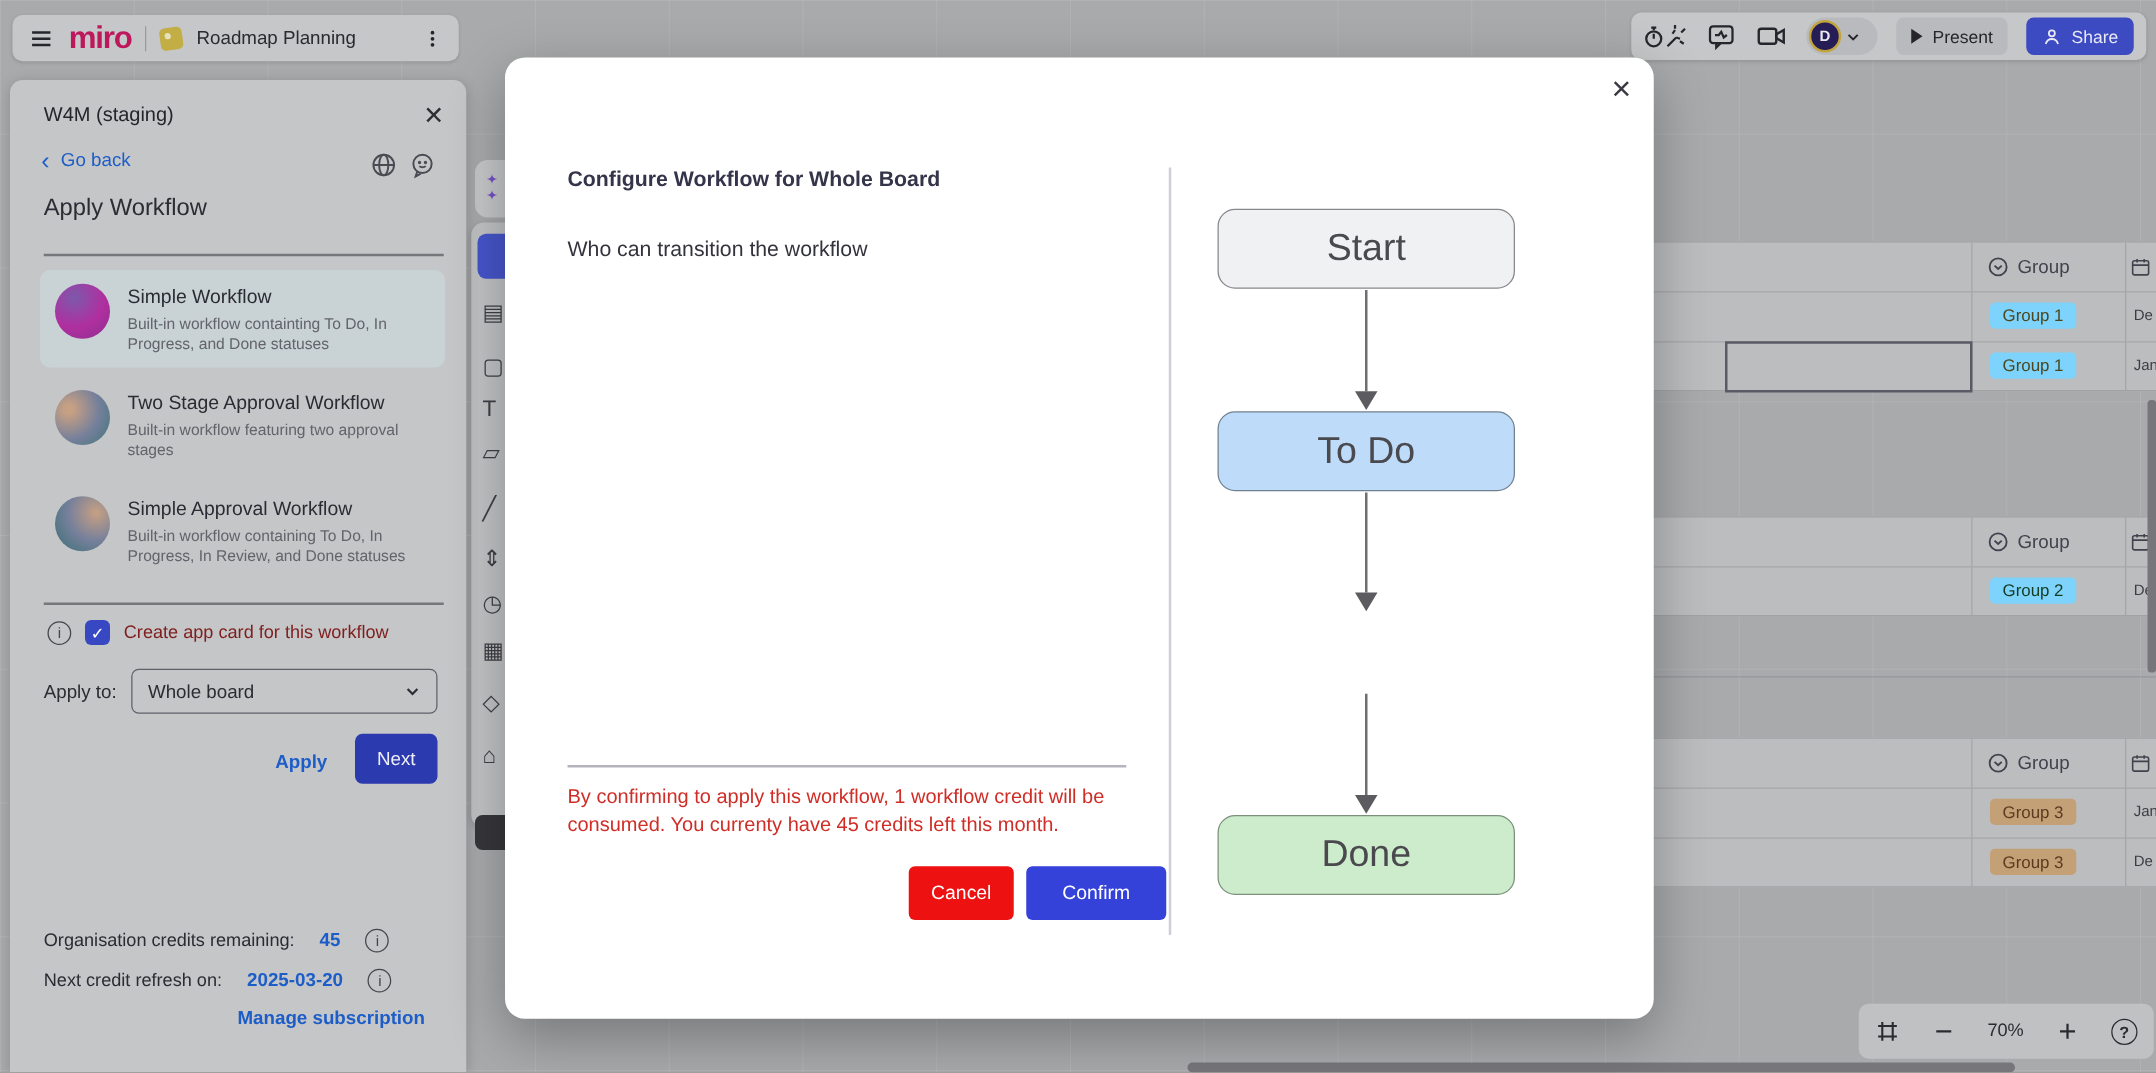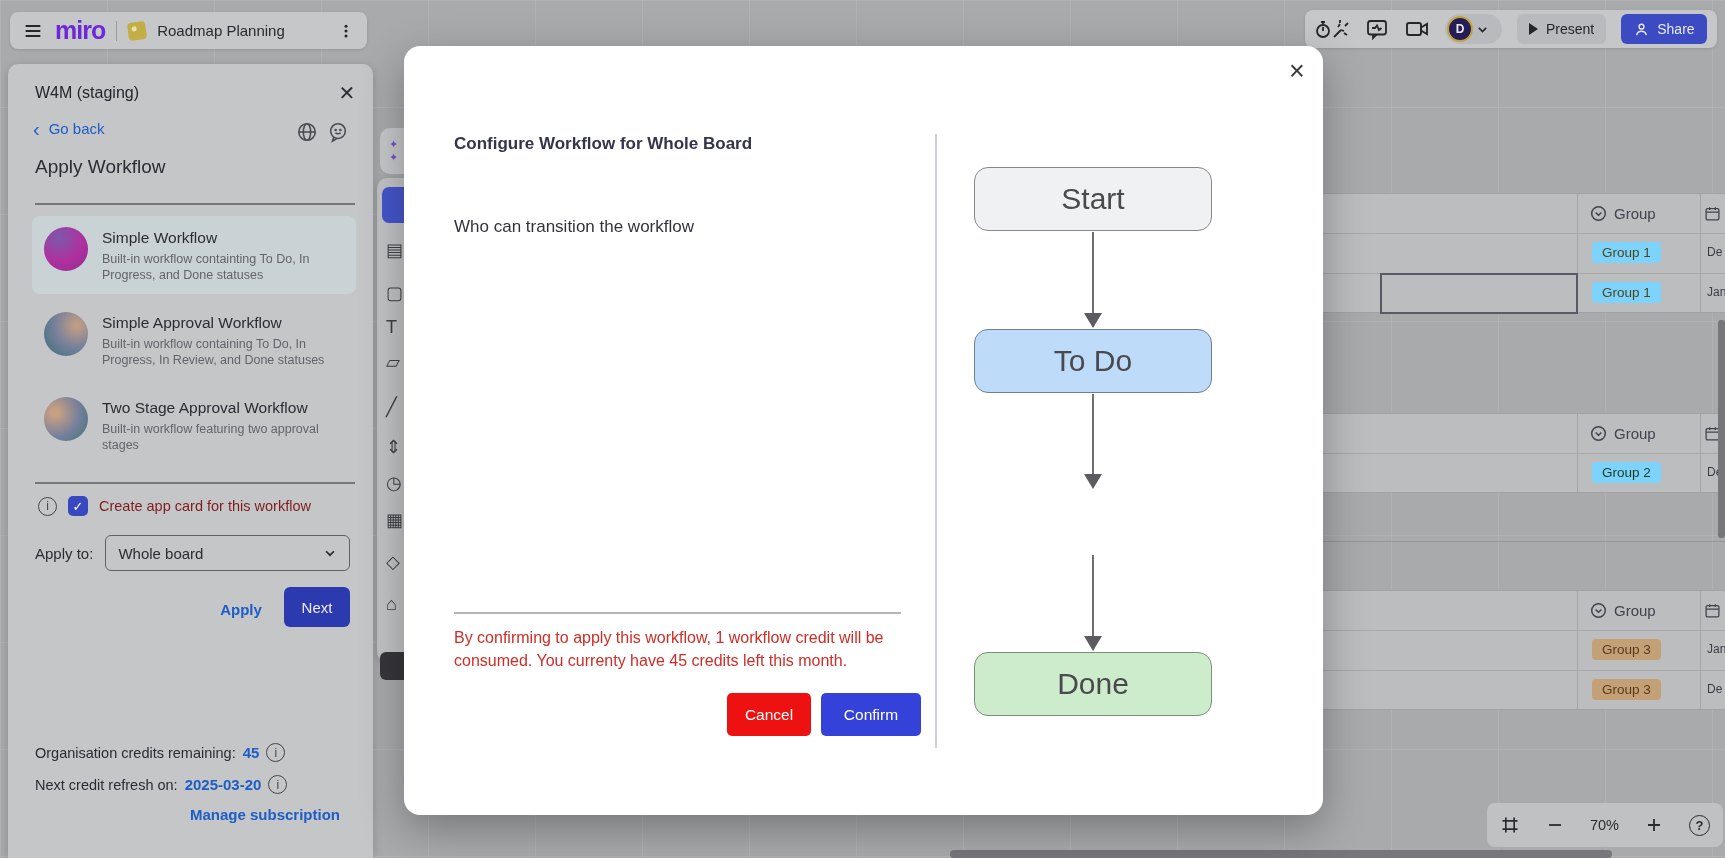--- a/index.html
+++ b/index.html
@@ -13,21 +13,21 @@
     background-size:107px 107px;
   }
   .abs{position:absolute;}
   .flex{display:flex;align-items:center;}
   button{border:none;cursor:pointer;font-family:inherit;}
   svg{display:block;}
 
   
   .island{position:absolute;background:#c6c7c9;border-radius:8px;box-shadow:0 1px 3px rgba(0,0,0,.12);display:flex;align-items:center;}
   #island-left{left:10px;top:12px;width:357px;height:37px;padding:0 12px;gap:11px;}
-  .logo{font-size:25px;font-weight:800;color:#6d28d9;letter-spacing:-1px;line-height:1;}
+  .logo{font-size:25px;font-weight:800;color:#be185d;letter-spacing:-1px;line-height:1;}
   .vdiv{width:1px;height:20px;background:#9a9a9e;}
   .board-emoji{width:18px;height:18px;border-radius:4px;background:#c3ad45;position:relative;transform:rotate(-8deg);}
   .board-emoji::after{content:"";position:absolute;left:4px;top:4px;width:5px;height:5px;border-radius:50%;background:#e6e0bf;}
   .board-title{font-size:15px;color:#2a2a30;}
   #island-right{left:1305px;top:10px;width:412px;height:38px;padding:0 9px;gap:15px;}
   .avatar-pill{height:30px;width:57px;background:#b9babd;border-radius:16px;display:flex;align-items:center;padding:2px 4px 2px 2px;gap:3px;}
   .avatar{width:26px;height:26px;border-radius:50%;background:#261d56;border:2px solid #c2a43c;color:#e9e9f2;
           font-size:12px;font-weight:bold;display:flex;align-items:center;justify-content:center;}
   .chip-btn{height:30px;padding:0 12px;background:#b9babd;border-radius:6px;display:flex;align-items:center;gap:8px;
             font-size:14px;color:#25252b;}
@@ -59,21 +59,21 @@
   .checkbox{width:20px;height:20px;background:#3847c2;border-radius:5px;color:#fff;font-size:13px;
             display:flex;align-items:center;justify-content:center;cursor:pointer;flex:none;}
   .sb-check-label{font-size:14.5px;color:#7f1d1d;}
   .sb-applyrow{left:27px;top:471px;width:315px;gap:12px;}
   .sb-apply-label{font-size:15px;color:#2b2b33;flex:none;}
   .fake-select{border:1.5px solid #60606a;border-radius:6px;height:36px;display:flex;align-items:center;
                padding:0 12px;cursor:pointer;color:#2b2b33;font-size:15px;}
   .fake-select .grow{flex:1;}
   .sb-view{left:205px;top:528px;width:56px;height:34px;background:none;color:#1d5dc8;font-size:15px;font-weight:bold;}
   .sb-next{left:276px;top:523px;width:66px;height:40px;background:#2c3ab0;border-radius:6px;color:#edeef8;font-size:15px;}
-  .sb-credit-row{gap:7px;font-size:14.5px;color:#2b2b34;}
+  .sb-credit-row{gap:20px;font-size:14.5px;color:#2b2b34;}
   .blue-val{color:#1d5dc8;font-weight:bold;font-size:15px;}
   .sb-manage{left:0;top:742px;width:332px;text-align:right;background:none;color:#1d5dc8;font-weight:bold;font-size:15px;}
 
   
   #aipanel{left:380px;top:128px;width:24px;height:46px;background:#c7c8ca;border-radius:10px 0 0 10px;overflow:hidden;
            display:flex;flex-direction:column;align-items:flex-start;justify-content:center;gap:2px;padding-left:9px;}
   #aipanel span{color:#7452c8;font-size:11px;line-height:11px;}
   #toolstrip{left:377px;top:178px;width:27px;height:484px;background:#c3c4c6;border-radius:10px 0 0 10px;
              overflow:hidden;box-shadow:-1px 2px 6px rgba(0,0,0,.12);}
   .tool-sel{position:absolute;left:5px;top:9px;width:30px;height:36px;background:#4656cc;border-radius:7px;}
@@ -105,29 +105,29 @@
   #zoomctl .zlabel{font-size:14.5px;color:#2a2a30;}
   .zbtn{background:none;color:#2a2a30;display:flex;align-items:center;}
   .qmark{width:21px;height:21px;border:1.8px solid #2a2a30;border-radius:50%;font-size:13px;font-weight:bold;
          display:flex;align-items:center;justify-content:center;}
 
   
   #modal{left:404px;top:46px;width:919px;height:769px;background:#ffffff;border-radius:16px;
          box-shadow:0 14px 44px rgba(0,0,0,.30);}
   .m-close{left:876px;top:8px;width:34px;height:34px;background:none;font-size:27px;color:#3a3a44;line-height:30px;}
   .m-title{left:50px;top:88px;font-size:17px;font-weight:bold;color:#34344a;}
-  .m-label{left:50px;top:144px;font-size:17px;color:#33333d;margin-top:27px;}
+  .m-label{left:50px;top:144px;font-size:17px;color:#33333d;}
   .m-select{left:50px;top:176px;width:444px;height:38px;border:1px solid #b9b9c2;border-radius:6px;
             padding:0 14px;font-size:15px;color:#2c2c34;cursor:pointer;}
   .m-divider-v{left:531px;top:88px;width:2px;height:614px;background:#cfcfd6;}
   .m-divider-h{left:50px;top:566px;width:447px;height:2px;background:#b4b4bd;}
   .m-warning{left:50px;top:580px;width:478px;font-size:16px;line-height:23px;color:#cf2d26;}
   .m-btn{top:647px;height:43px;border-radius:5px;color:#fff;font-size:15.5px;}
   .m-cancel{left:323px;width:84px;background:#ee1111;}
-  .m-confirm{left:417px;width:100px;background:#3542d9;}
+  .m-confirm{left:417px;width:112px;background:#3542d9;}
 
   .flow-box{position:absolute;left:570px;width:238px;height:64px;border-radius:14px;
             display:flex;align-items:center;justify-content:center;font-size:30px;color:#4a4a4e;}
   .f-start{top:121px;background:#f0f1f3;border:1.5px solid #88888c;}
   .f-todo{top:283px;background:#bedcfa;border:1.5px solid #71808f;}
   .f-prog{top:444px;background:#bedcfa;border:1.5px solid #71808f;}
   .f-done{top:606px;background:#cdeccc;border:1.5px solid #7b917b;}
   .flow-arrow{position:absolute;left:680px;width:18px;display:flex;flex-direction:column;align-items:center;}
   .a1{top:186px;height:96px;} .a2{top:348px;height:95px;} .a3{top:509px;height:96px;}
   .flow-arrow .line{width:2px;flex:1;background:#6f6f73;}
@@ -322,31 +322,31 @@
 
     <div class="abs sb-items">
       <div class="sb-item selected">
         <span class="sb-circle c1"></span>
         <span>
           <div class="sb-item-name">Simple Workflow</div>
           <div class="sb-item-desc">Built-in workflow containting To Do, In Progress, and Done statuses</div>
         </span>
       </div>
       <div class="sb-item">
+        <span class="sb-circle c3"></span>
+        <span>
+          <div class="sb-item-name">Two Stage Approval Workflow</div>
+          <div class="sb-item-desc">Built-in workflow featuring two approval stages</div>
+        </span>
+      </div>
+      <div class="sb-item">
         <span class="sb-circle c2"></span>
         <span>
           <div class="sb-item-name">Simple Approval Workflow</div>
           <div class="sb-item-desc">Built-in workflow containing To Do, In Progress, In Review, and Done statuses</div>
-        </span>
-      </div>
-      <div class="sb-item">
-        <span class="sb-circle c3"></span>
-        <span>
-          <div class="sb-item-name">Two Stage Approval Workflow</div>
-          <div class="sb-item-desc">Built-in workflow featuring two approval stages</div>
         </span>
       </div>
     </div>
 
     <div class="abs sb-div" style="top:418px;"></div>
 
     <div class="abs flex sb-inforow">
       <span class="circle-i">i</span>
       <span class="checkbox">✓</span>
       <span class="sb-check-label">Create app card for this workflow</span>

